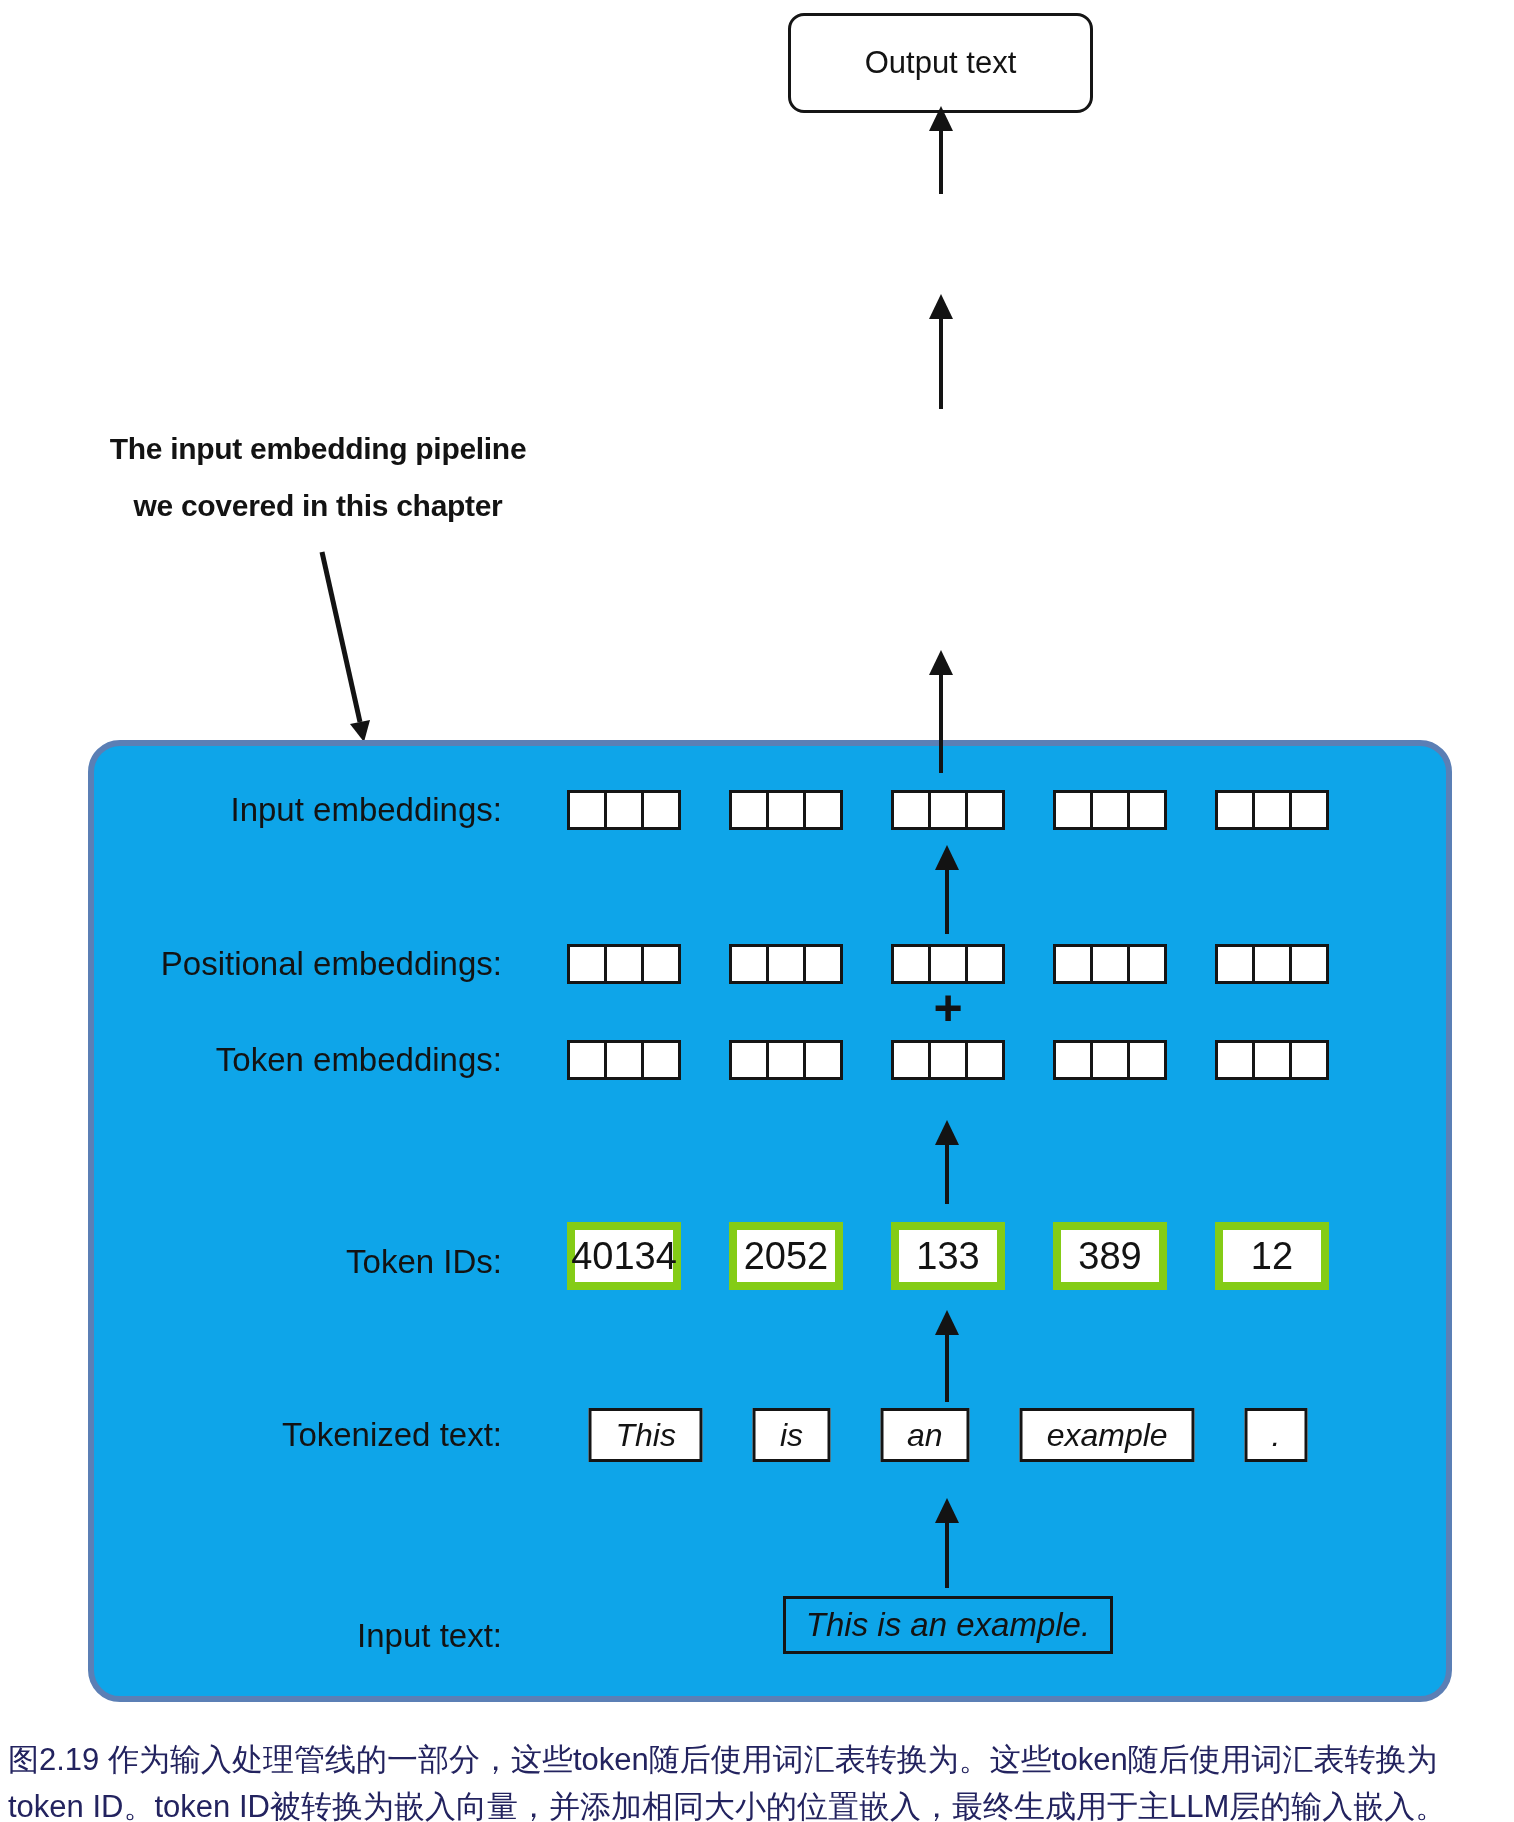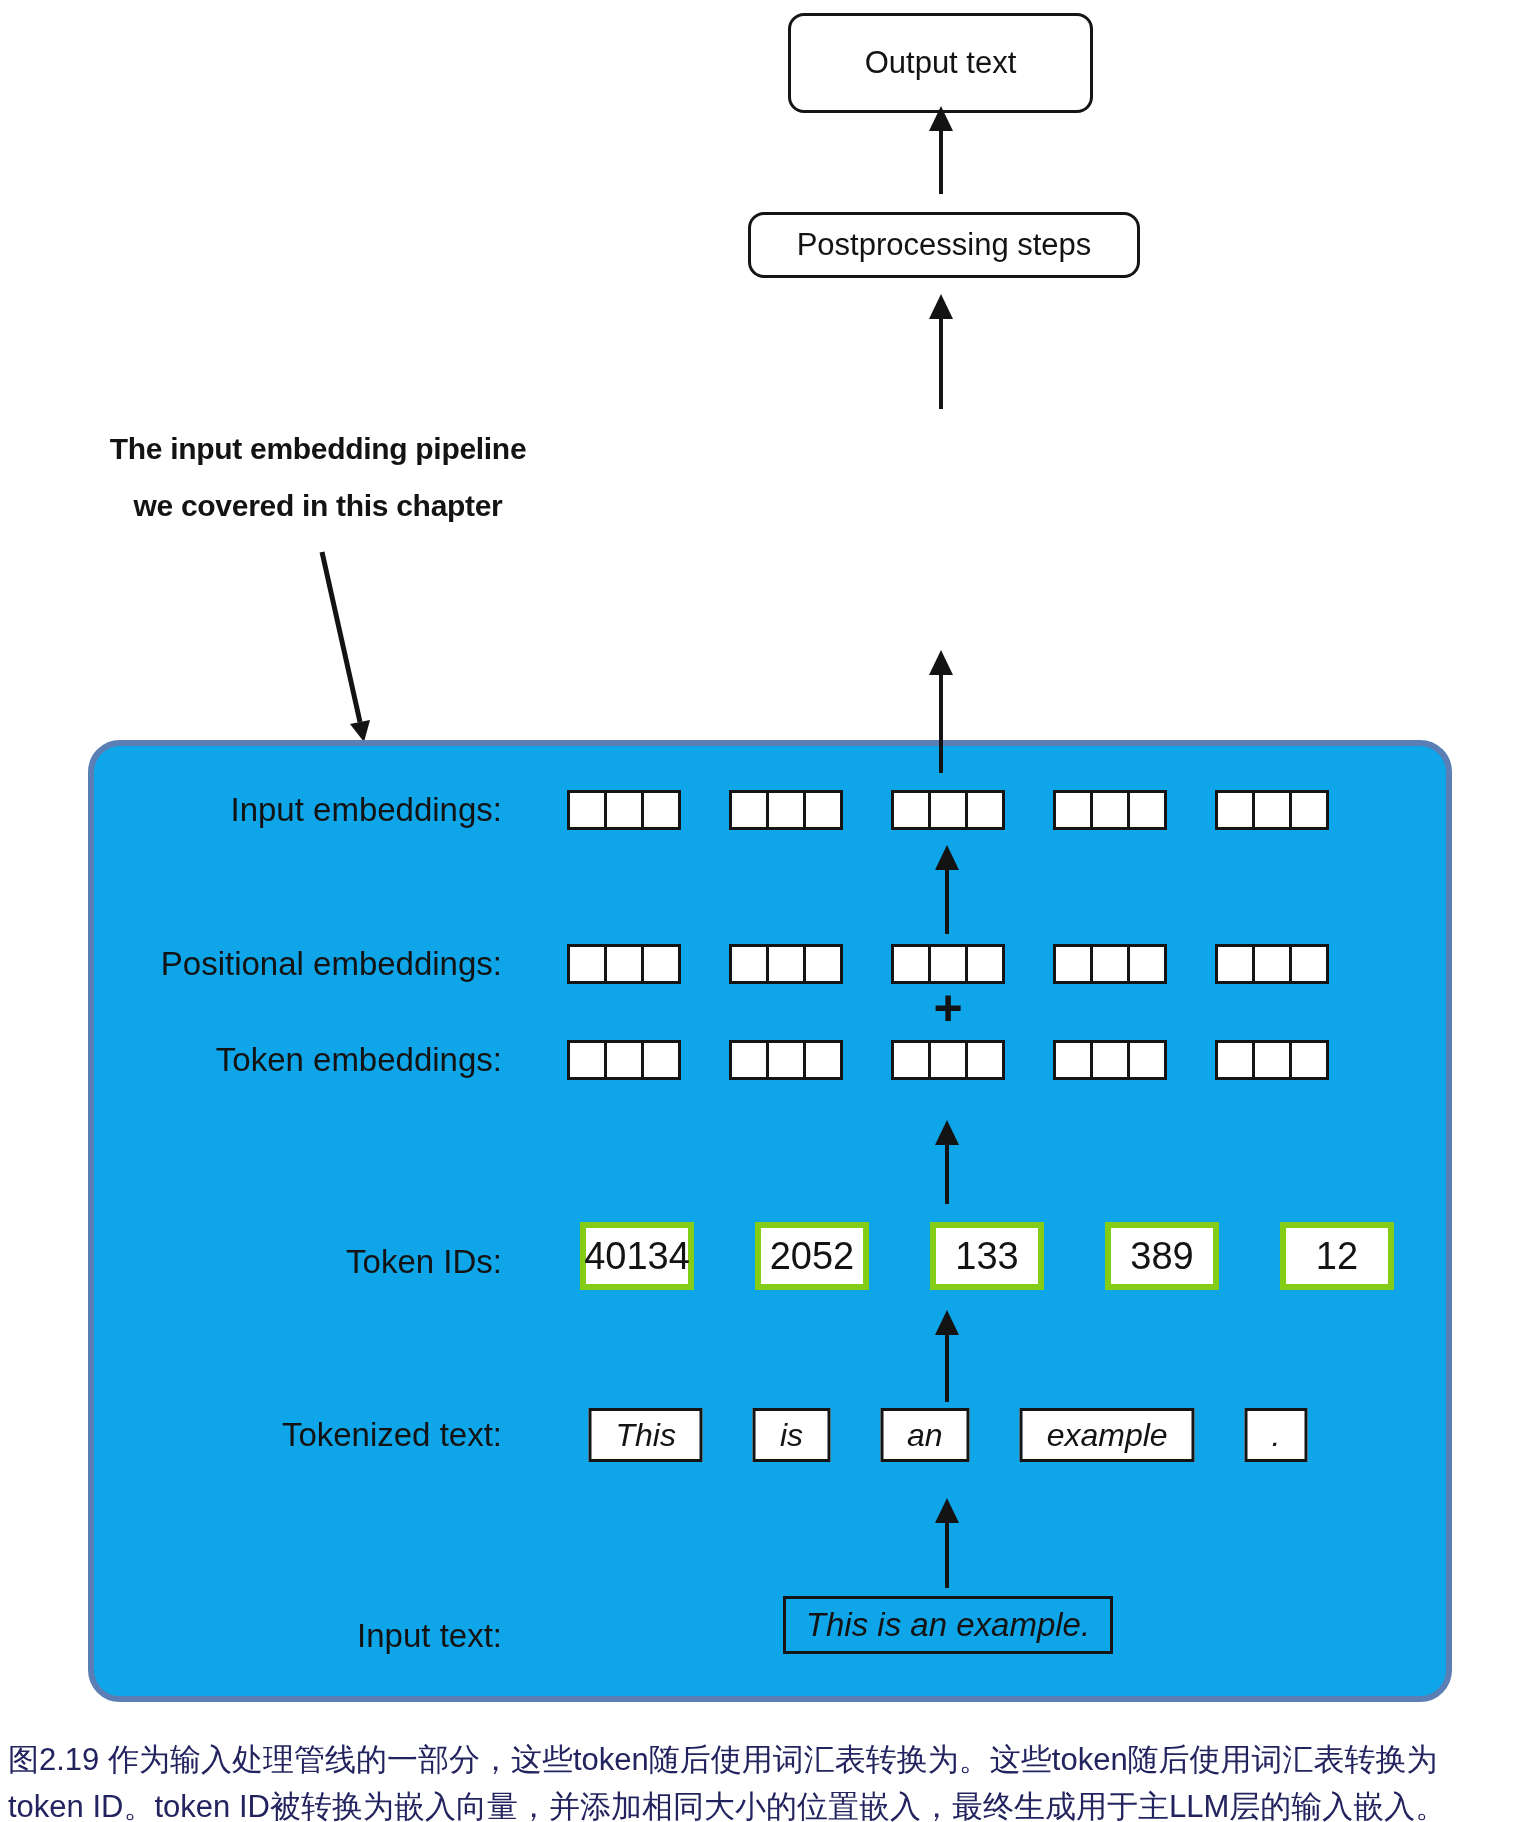--- a/index.html
+++ b/index.html
@@ -36,22 +36,22 @@
 
   .sqrow{position:absolute;left:473px;display:flex;gap:48px;}
   .sqgroup{display:flex;}
   .sq{width:40px;height:40px;border:3px solid #151515;background:#fff;box-sizing:border-box;}
   .sq + .sq{margin-left:-3px;}
 
   .plus{position:absolute;left:854px;top:262px;transform:translate(-50%,-50%);
         font-size:50px;font-weight:bold;}
 
   .idrow{position:absolute;left:473px;top:476px;display:flex;gap:48px;}
-  .idbox{width:114px;height:68px;border:6px solid #84cc16;box-sizing:border-box;
-         display:flex;align-items:center;justify-content:center;font-size:38px;background:#fff;margin-left:13px;}
+  .idbox{width:114px;height:68px;border:8px solid #84cc16;box-sizing:border-box;
+         display:flex;align-items:center;justify-content:center;font-size:38px;background:#fff;}
 
   .tokrow{position:absolute;left:854px;top:662px;transform:translateX(-50%);display:flex;gap:50px;}
   .tokbox{height:54px;border:3px solid #151515;box-sizing:border-box;display:flex;align-items:center;
           justify-content:center;font-style:italic;font-size:32px;padding:0 24px;background:#fff;}
 
   .inputbox{position:absolute;left:854px;top:850px;transform:translateX(-50%);
             width:330px;height:58px;border:3px solid #151515;box-sizing:border-box;
             display:flex;align-items:center;justify-content:center;font-style:italic;font-size:33px;}
 
   #caption{position:absolute;left:8px;top:1736px;width:1502px;font-size:31px;line-height:47px;
@@ -62,21 +62,20 @@
 
 <div class="page">
 
   <div class="pill" id="output-box">Output text</div>
 
   <div class="varrow" style="left:925px;top:106px;height:88px;">
     <div class="head"></div>
     <div class="shaft"></div>
   </div>
 
-  <div class="pill" id="post-box">Postprocessing steps</div>
 
   <div class="varrow" style="left:925px;top:294px;height:115px;">
     <div class="head"></div>
     <div class="shaft"></div>
   </div>
 
 
   <div class="varrow" style="left:925px;top:650px;height:123px;">
     <div class="head"></div>
     <div class="shaft"></div>

